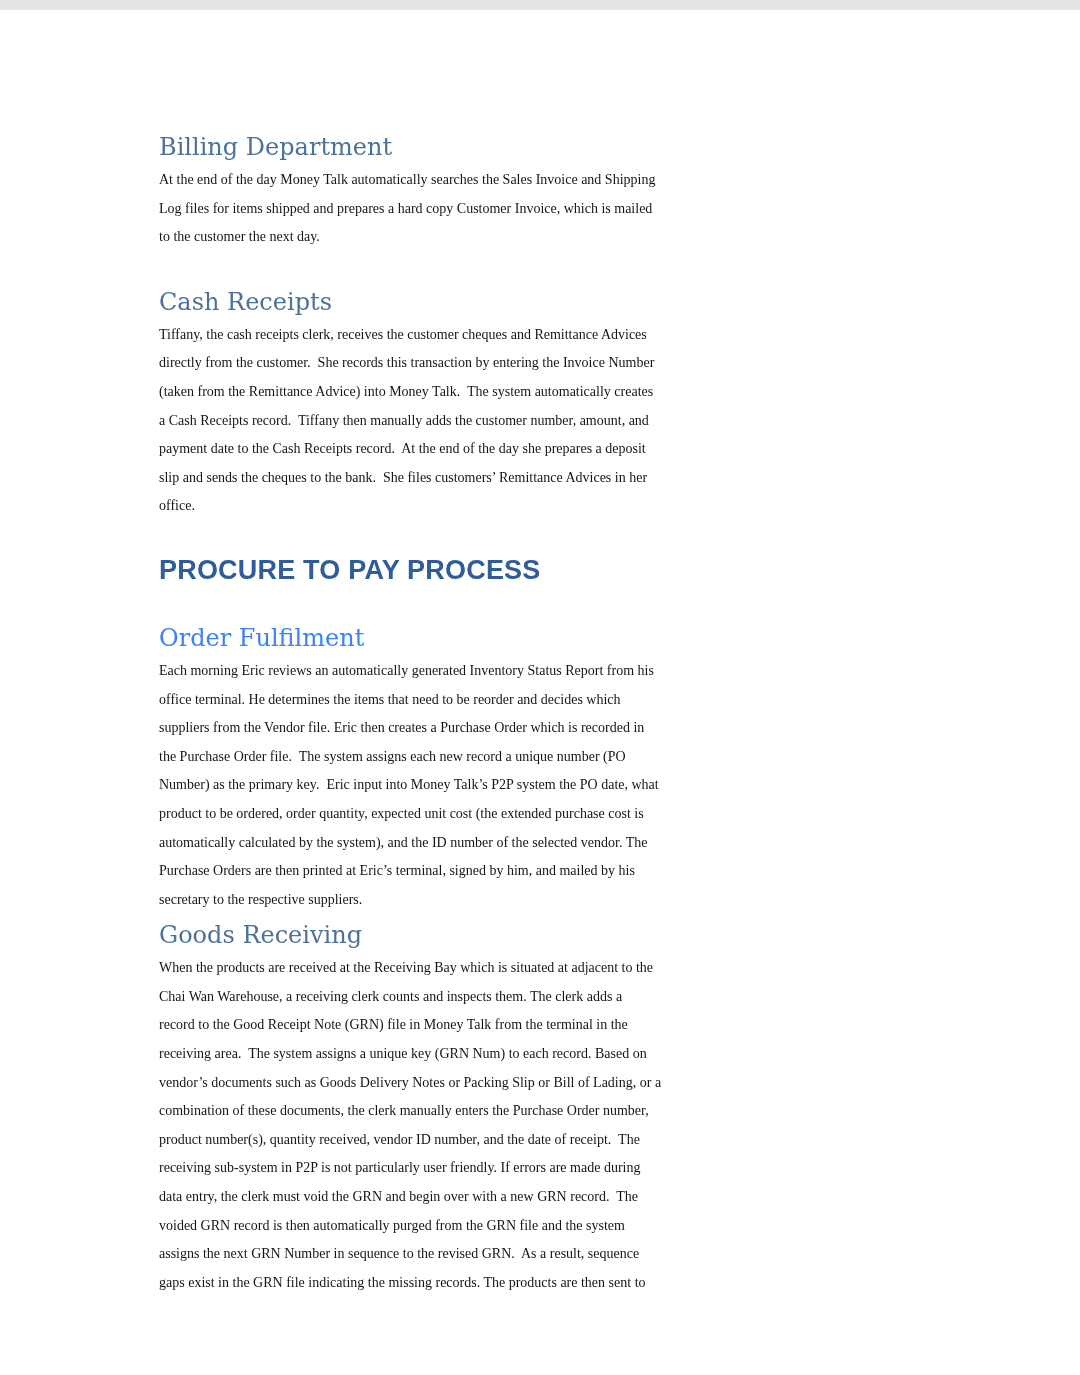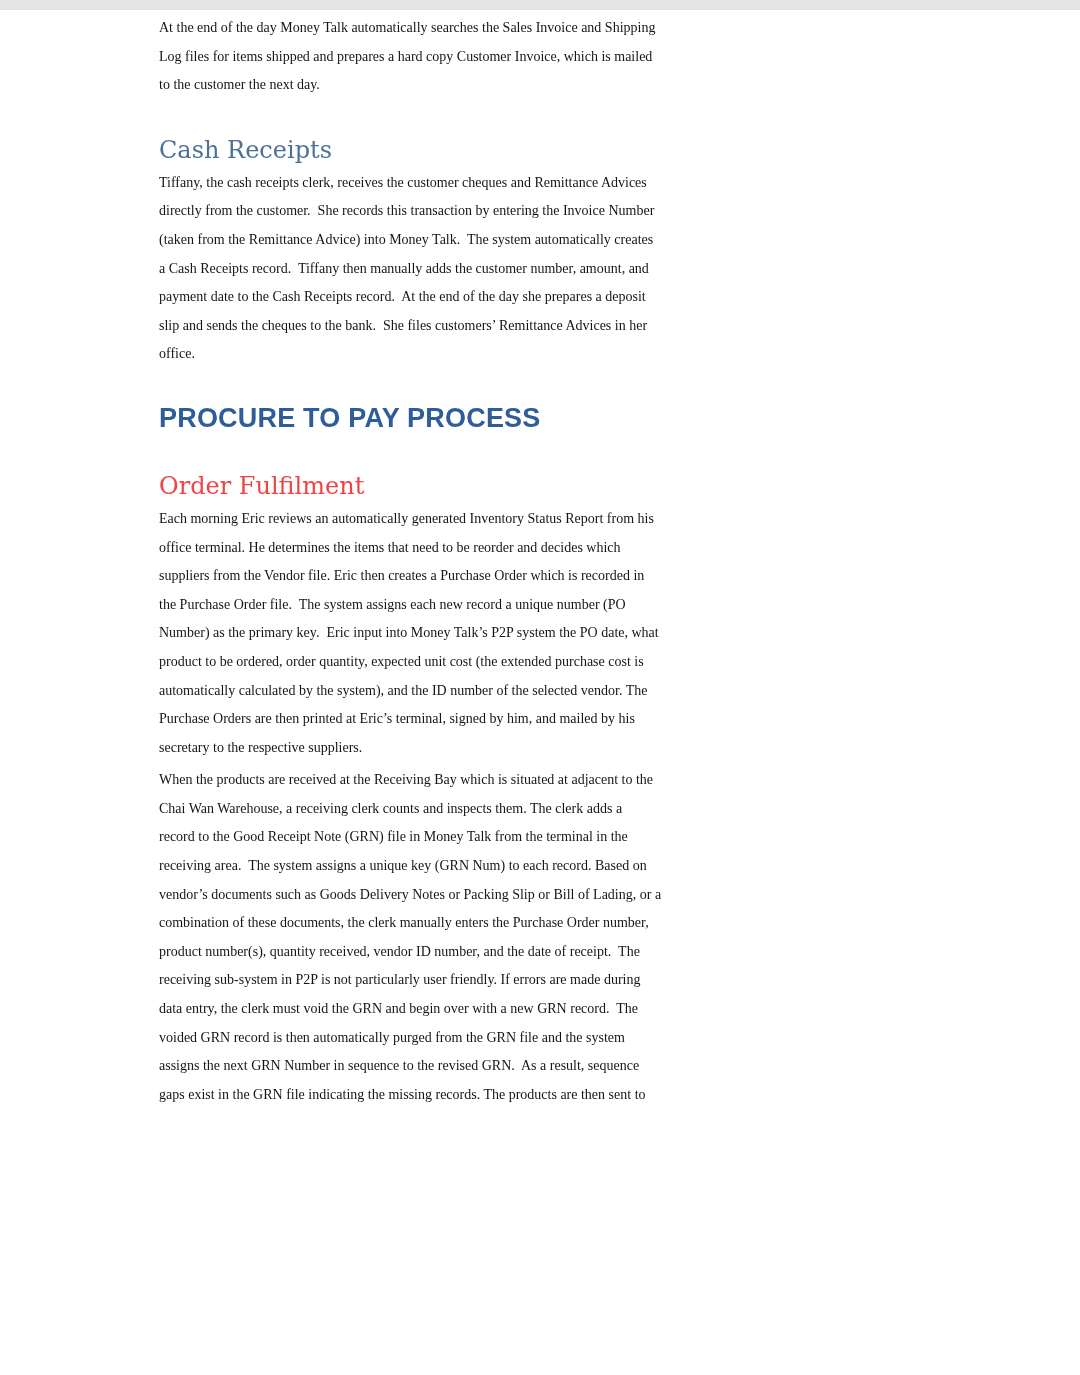--- a/index.html
+++ b/index.html
@@ -53,46 +53,48 @@
   .mt-heading-after-h1 { margin-top: 36px; }
   .mt-heading-tight { margin-top: 6px; }
 </style>
 </head>
 <body>
 
 <div class="topbar"></div>
 
 <div class="content">
 
+  <div class="h2 mt-heading-first" style="color:#4d7298">Billing Department</div>
   <div class="para mt-para">At the end of the day Money Talk automatically searches the Sales Invoice and Shipping
 Log files for items shipped and prepares a hard copy Customer Invoice, which is mailed
 to the customer the next day.</div>
 
   <div class="h2 mt-heading" style="color:#4d7298">Cash Receipts</div>
   <div class="para mt-para">Tiffany, the cash receipts clerk, receives the customer cheques and Remittance Advices
 directly from the customer.  She records this transaction by entering the Invoice Number
 (taken from the Remittance Advice) into Money Talk.  The system automatically creates
 a Cash Receipts record.  Tiffany then manually adds the customer number, amount, and
 payment date to the Cash Receipts record.  At the end of the day she prepares a deposit
 slip and sends the cheques to the bank.  She files customers’ Remittance Advices in her
 office.</div>
 
   <div class="h1 mt-h1" style="color:#2e5d9a">PROCURE TO PAY PROCESS</div>
 
-  <div class="h2 mt-heading-after-h1" style="color:#ef4444">Order Fulfilment</div>
+  <div class="h2 mt-heading-after-h1" style="color:#3b82f6">Order Fulfilment</div>
   <div class="para mt-para">Each morning Eric reviews an automatically generated Inventory Status Report from his
 office terminal. He determines the items that need to be reorder and decides which
 suppliers from the Vendor file. Eric then creates a Purchase Order which is recorded in
 the Purchase Order file.  The system assigns each new record a unique number (PO
 Number) as the primary key.  Eric input into Money Talk’s P2P system the PO date, what
 product to be ordered, order quantity, expected unit cost (the extended purchase cost is
 automatically calculated by the system), and the ID number of the selected vendor. The
 Purchase Orders are then printed at Eric’s terminal, signed by him, and mailed by his
 secretary to the respective suppliers.</div>
 
+  <div class="h2 mt-heading-tight" style="color:#4d7298">Goods Receiving</div>
   <div class="para mt-para">When the products are received at the Receiving Bay which is situated at adjacent to the
 Chai Wan Warehouse, a receiving clerk counts and inspects them. The clerk adds a
 record to the Good Receipt Note (GRN) file in Money Talk from the terminal in the
 receiving area.  The system assigns a unique key (GRN Num) to each record. Based on
 vendor’s documents such as Goods Delivery Notes or Packing Slip or Bill of Lading, or a
 combination of these documents, the clerk manually enters the Purchase Order number,
 product number(s), quantity received, vendor ID number, and the date of receipt.  The
 receiving sub-system in P2P is not particularly user friendly. If errors are made during
 data entry, the clerk must void the GRN and begin over with a new GRN record.  The
 voided GRN record is then automatically purged from the GRN file and the system

